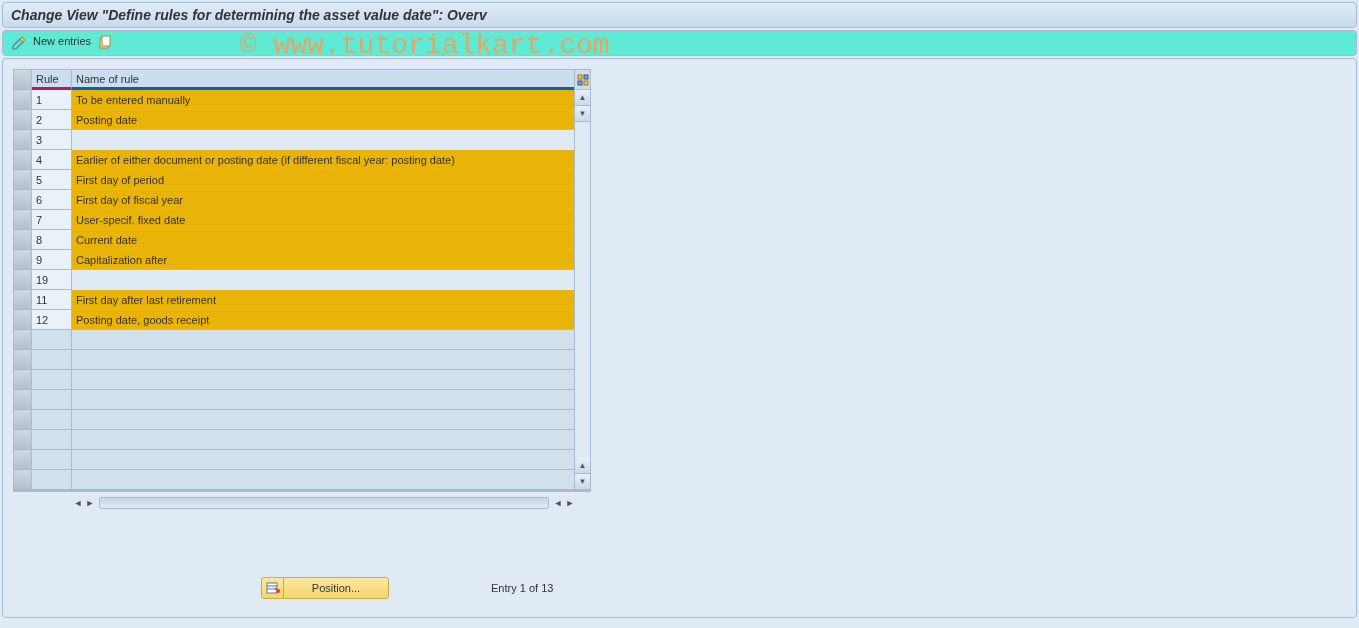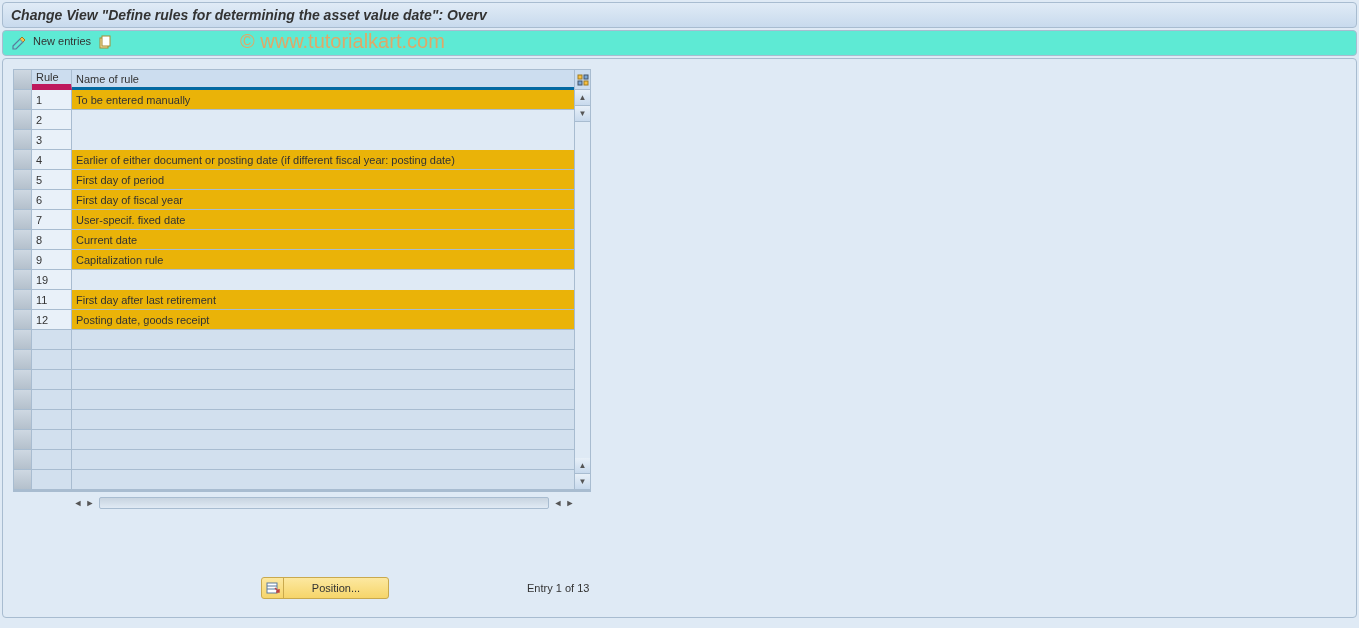--- a/index.html
+++ b/index.html
@@ -46,24 +46,24 @@
       justify-content: center;
     }
     .new-entries-label {
       color: #333;
     }
     .watermark {
       position: absolute;
       top: 30px;
       left: 240px;
       color: #e0a868;
-      font-size: 20px;
+      font-size: 28px;
       pointer-events: none;
       z-index: 10;
-      font-family: Liberation Sans, sans-serif;
+      font-family: Liberation Mono, monospace;
     }
     .content-area {
       border: 1px solid #a8bcd0;
       border-radius: 4px;
       margin: 2px;
       padding: 10px;
       background: #dfeaf5;
       height: 560px;
       position: relative;
     }
@@ -82,21 +82,21 @@
     }
     .row-selector-header {
       width: 18px;
       background: linear-gradient(to bottom, #ced8e2, #b4c0cc);
       border-right: 1px solid #a8bcd0;
       border-bottom: 1px solid #a8bcd0;
     }
     .col-rule {
       width: 40px;
       border-right: 1px solid #a8bcd0;
-      border-bottom: 6px solid #be185d;
+      border-bottom: 3px solid #be185d;
       padding: 2px 4px;
       background: #ccddef;
       display: flex;
       align-items: center;
     }
     .col-name {
       flex: 1;
       border-bottom: 3px solid #0369a1;
       padding: 2px 4px;
       background: #ccddef;
@@ -195,21 +195,21 @@
       border: 1px solid #a8bcd0;
       border-radius: 2px;
     }
     .footer-row {
       position: absolute;
       bottom: 18px;
       left: 0;
       right: 0;
       display: flex;
       align-items: center;
-      gap: 100px;
+      gap: 64px;
       padding-left: 258px;
     }
     .position-btn {
       display: flex;
       align-items: center;
       background: linear-gradient(to bottom, #fce8a0, #f6d56a);
       border: 1px solid #c9a94d;
       border-radius: 3px;
       height: 22px;
       width: 128px;
@@ -270,20 +270,21 @@
       </div>
       <div id="table-rows">
           <div class="table-row">
             <div class="row-selector"></div>
             <div class="cell-rule">1</div>
             <div class="cell-name">To be entered manually</div>
           </div>
           <div class="table-row">
             <div class="row-selector"></div>
             <div class="cell-rule">2</div>
+            <div class="cell-name">Posting date</div>
           </div>
           <div class="table-row">
             <div class="row-selector"></div>
             <div class="cell-rule">3</div>
           </div>
           <div class="table-row">
             <div class="row-selector"></div>
             <div class="cell-rule">4</div>
             <div class="cell-name">Earlier of either document or posting date (if different fiscal year: posting date)</div>
           </div>
@@ -303,21 +304,21 @@
             <div class="cell-name">User-specif. fixed date</div>
           </div>
           <div class="table-row">
             <div class="row-selector"></div>
             <div class="cell-rule">8</div>
             <div class="cell-name">Current date</div>
           </div>
           <div class="table-row">
             <div class="row-selector"></div>
             <div class="cell-rule">9</div>
-            <div class="cell-name">Capitalization rule</div>
+            <div class="cell-name">Capitalization after</div>
           </div>
           <div class="table-row">
             <div class="row-selector"></div>
             <div class="cell-rule">19</div>
           </div>
           <div class="table-row">
             <div class="row-selector"></div>
             <div class="cell-rule">11</div>
             <div class="cell-name">First day after last retirement</div>
           </div>

